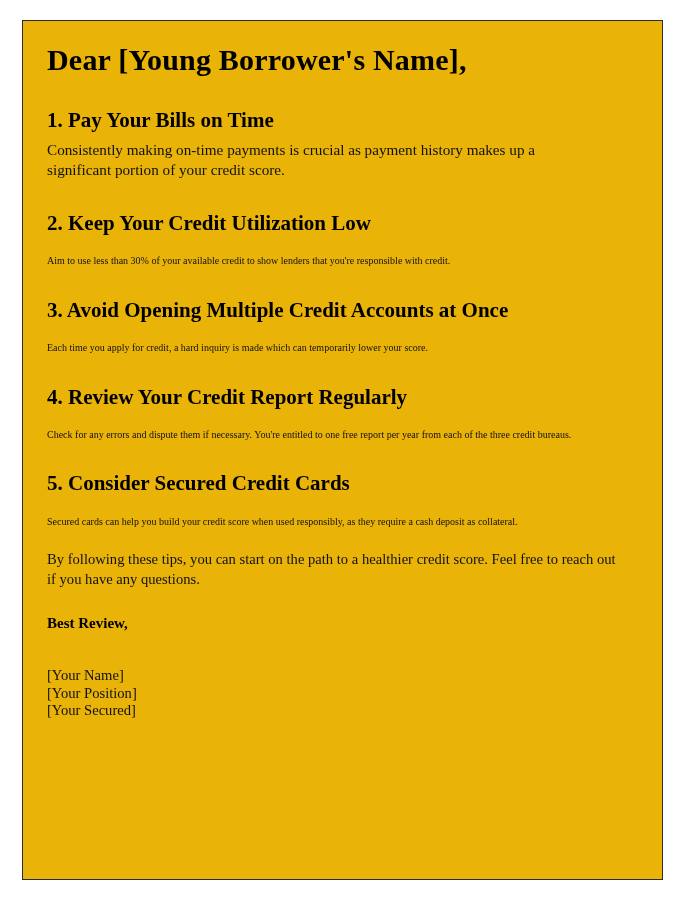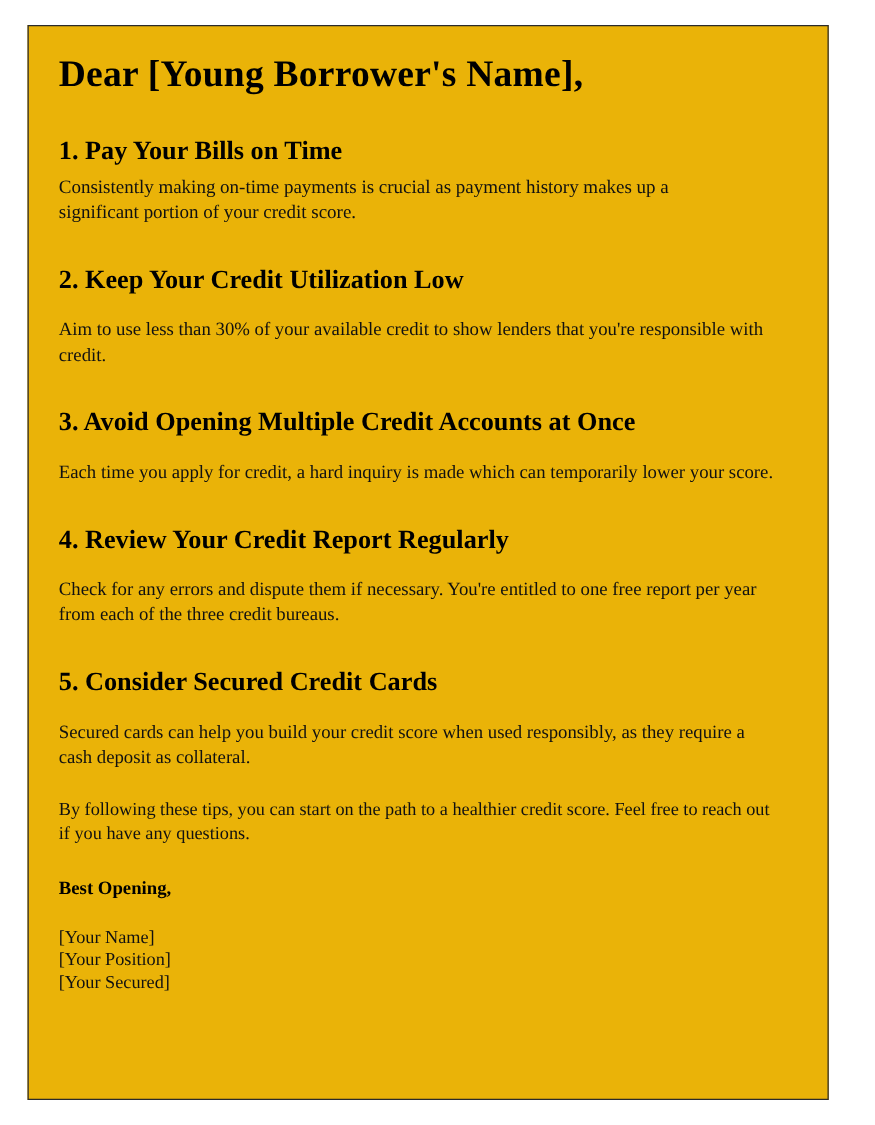--- a/index.html
+++ b/index.html
@@ -55,21 +55,21 @@
 
   .section-heading {
     font-size: 21px;
     font-weight: bold;
     line-height: 1.2;
     margin: 30px 0 0 0;
     color: #000000;
   }
 
   .section-body {
-    font-size: 15px;
+    font-size: 10px;
     line-height: 1.36;
     margin: 18px 0 0 0;
     width: 573px;
     color: #111111;
   }
 
   .section.first .section-body {
     font-size: 15.2px;
     width: 536px;
     margin-top: 7px;
@@ -84,21 +84,21 @@
   }
 
   .regards {
     font-size: 15px;
     font-weight: bold;
     margin: 25px 0 0 0;
     color: #000000;
   }
 
   .signature-block {
-    margin: 22px 0 0 0;
+    margin: 35px 0 0 0;
     font-size: 14.6px;
     line-height: 1.22;
     color: #111111;
   }
   .signature-line { display: block; }
 </style>
 </head>
 <body>
 
 <div class="page-frame">
@@ -127,21 +127,21 @@
       <p class="section-body">Check for any errors and dispute them if necessary. You're entitled to one free report per year from each of the three credit bureaus.</p>
     </div>
 
     <div class="section">
       <h2 class="section-heading">5. Consider Secured Credit Cards</h2>
       <p class="section-body">Secured cards can help you build your credit score when used responsibly, as they require a cash deposit as collateral.</p>
     </div>
 
     <p class="closing-para">By following these tips, you can start on the path to a healthier credit score. Feel free to reach out if you have any questions.</p>
 
-    <p class="regards">Best Opening,</p>
+    <p class="regards">Best Review,</p>
 
     <div class="signature-block">
       <span class="signature-line">[Your Name]</span>
       <span class="signature-line">[Your Position]</span>
       <span class="signature-line">[Your Secured]</span>
     </div>
 
   </div>
 </div>
 

